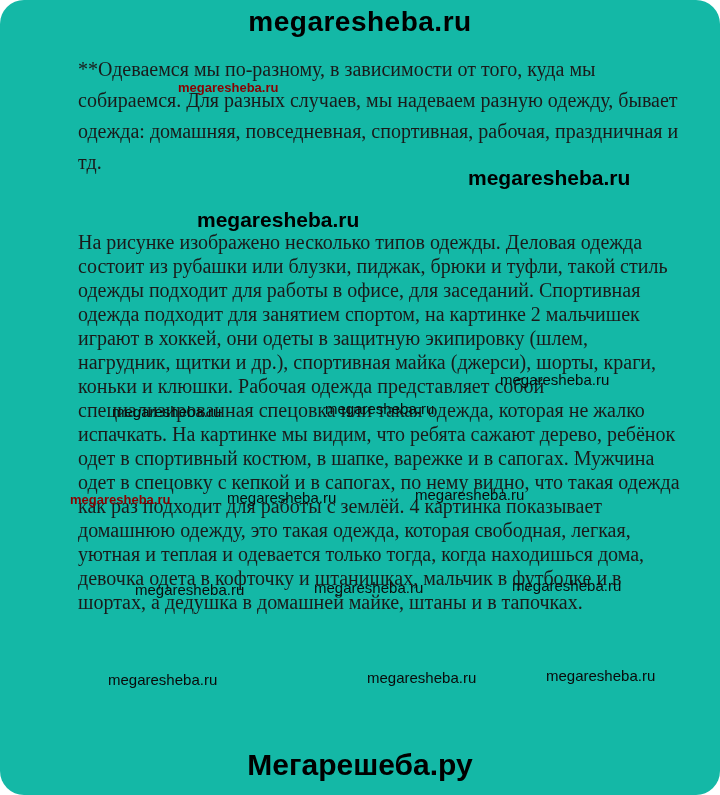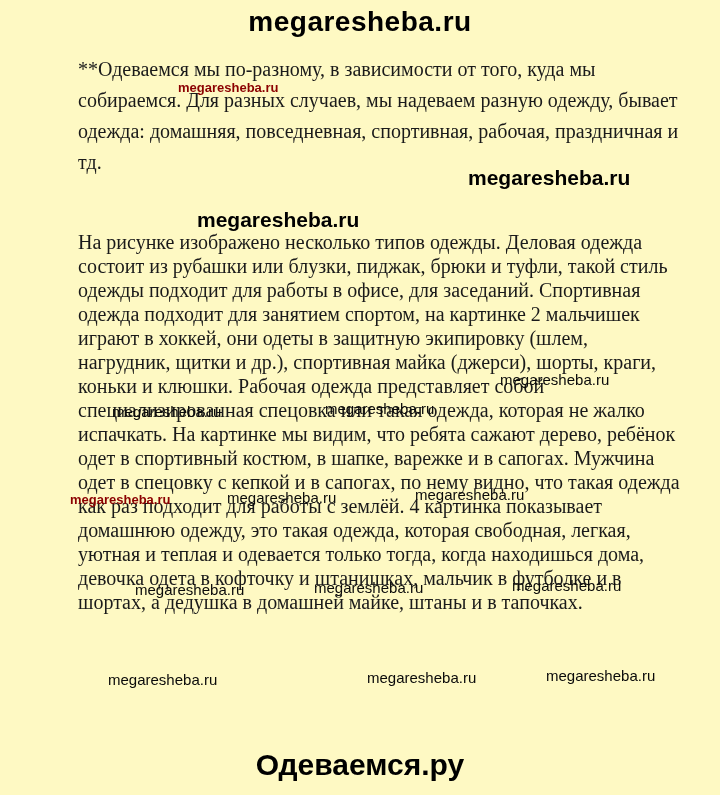--- a/index.html
+++ b/index.html
@@ -4,24 +4,25 @@
 <style>
   html, body {
     margin: 0;
     padding: 0;
     background: #ffffff;
   }
   .page {
     position: relative;
     width: 720px;
     height: 795px;
-    background: #fef9c3;
+    background: #14b8a6;
     overflow: hidden;
     font-family: "Liberation Serif", serif;
     color: #000000;
+    border-radius: 24px;
   }
   .header-title {
     position: absolute;
     top: 6px;
     left: 0;
     width: 100%;
     text-align: center;
     font-family: "Liberation Sans", sans-serif;
     font-weight: bold;
     font-size: 28px;
@@ -112,15 +113,15 @@
   <span class="wm wm-sm" style="left:70px; top:492px;">megaresheba.ru</span>
   <span class="wm wm-md" style="left:227px; top:489px;">megaresheba.ru</span>
   <span class="wm wm-md" style="left:415px; top:486px;">megaresheba.ru</span>
   <span class="wm wm-md" style="left:135px; top:581px;">megaresheba.ru</span>
   <span class="wm wm-md" style="left:314px; top:579px;">megaresheba.ru</span>
   <span class="wm wm-md" style="left:512px; top:577px;">megaresheba.ru</span>
   <span class="wm wm-md" style="left:108px; top:671px;">megaresheba.ru</span>
   <span class="wm wm-md" style="left:367px; top:669px;">megaresheba.ru</span>
   <span class="wm wm-md" style="left:546px; top:667px;">megaresheba.ru</span>
 
-  <div class="footer-title">Одеваемся.ру</div>
+  <div class="footer-title">Мегарешеба.ру</div>
 
 </div>
 
 </body></html>

